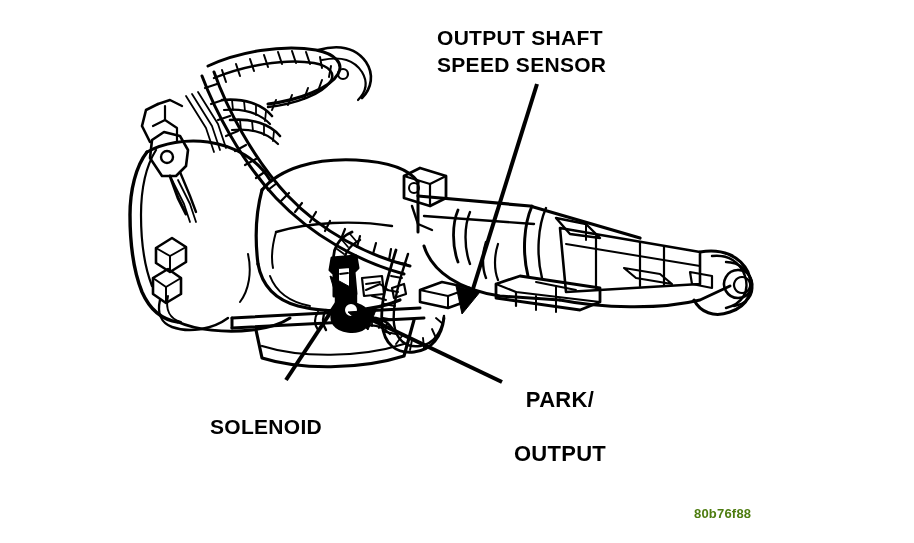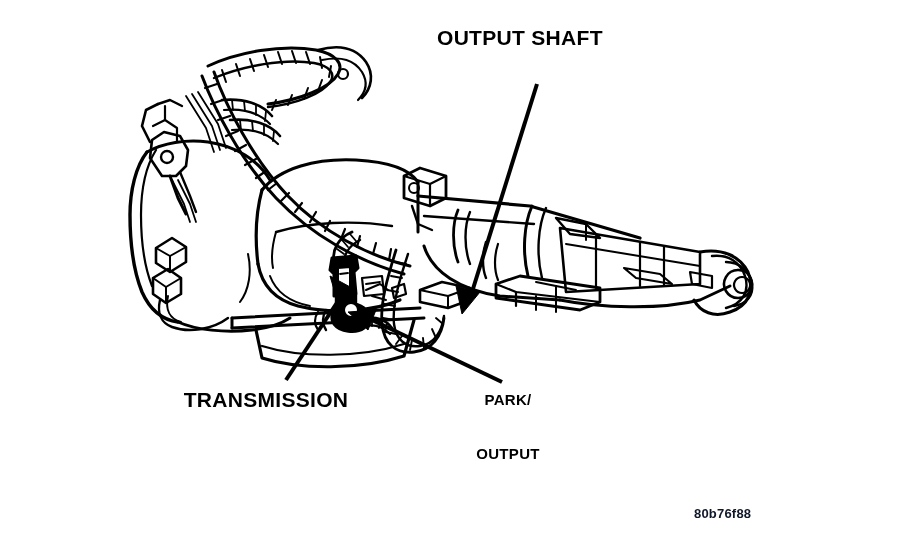--- a/index.html
+++ b/index.html
@@ -29,32 +29,32 @@
     text-align:left;
     line-height:27px;
   }
   #label-solenoid{
     left:138px;top:386px;
     font-size:21px;
     width:256px;
     line-height:27px;
   }
   #label-pns{
-    left:424px;top:386px;
-    font-size:15px;
+    left:476px;top:386px;
+    font-size:22px;
     width:168px;
     line-height:27px;
   }
   #figcode{
     position:absolute;
     left:694px;top:506px;
     font-size:13px;
     font-weight:bold;
     letter-spacing:0.2px;
-    color:#0f172a;
+    color:#4d7c0f;
   }
 </style>
 </head>
 <body>
 
 <svg id="figure" viewBox="0 0 914 543" xmlns="http://www.w3.org/2000/svg">
 
   <rect x="0" y="0" width="914" height="543" fill="#ffffff"></rect>
 
   <g fill="none" stroke="#000000" stroke-width="3" stroke-linecap="round" stroke-linejoin="round">
@@ -321,19 +321,19 @@
     </g>
 
     <g>
       <path d="M502 382 L372 320" stroke-width="4" fill="none"></path>
       <path d="M348 312 L376 310 L368 330 Z" stroke-width="1"></path>
     </g>
 
   </g>
 </svg>
 
-<div class="cl" id="label-oss"><span>OUTPUT SHAFT</span><br></div>
-
-<div class="cl" id="label-solenoid"><span>TRANSMISSION</span><br><br></div>
+<div class="cl" id="label-oss"><span>OUTPUT SHAFT</span><br><span>SPEED SENSOR</span></div>
+
+<div class="cl" id="label-solenoid"><br><span>SOLENOID</span><br></div>
 
 <div class="cl" id="label-pns"><span>PARK/</span><br><br><span>OUTPUT</span></div>
 
 <div id="figcode">80b76f88</div>
 
 </body></html>

